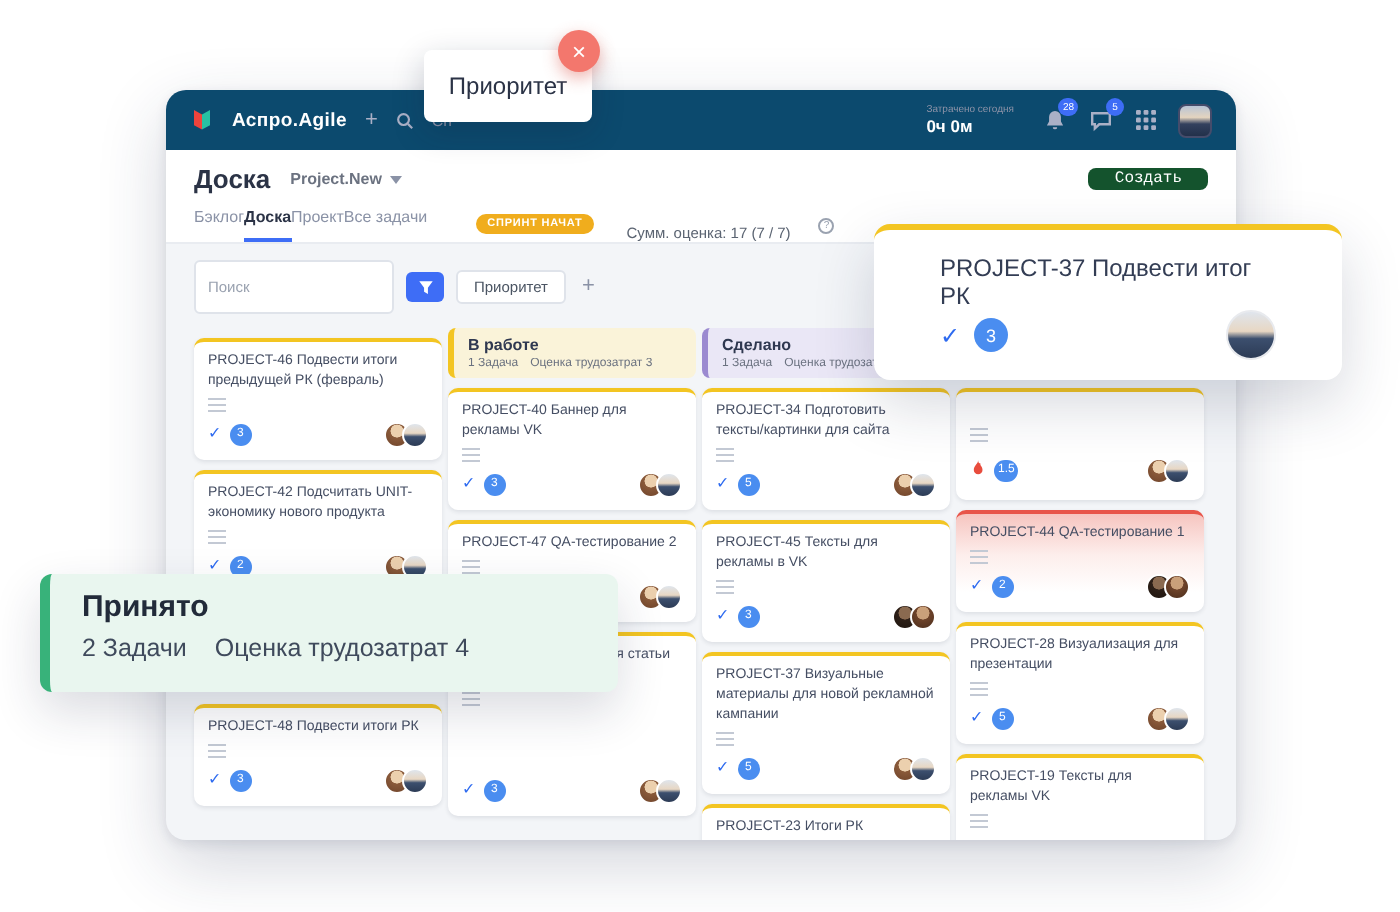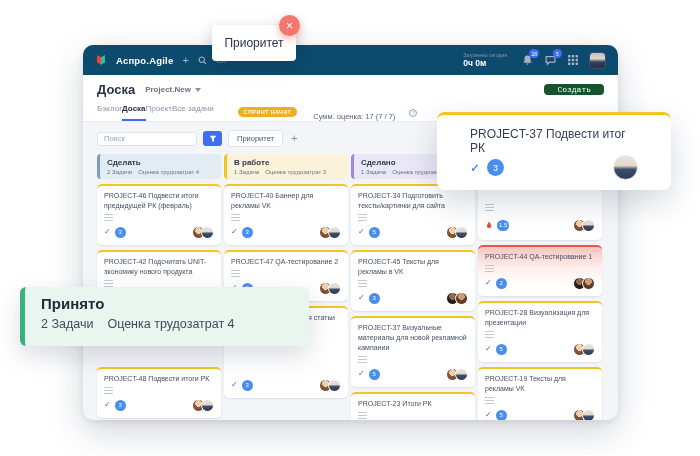--- a/index.html
+++ b/index.html
@@ -40,21 +40,21 @@
   .tab { font-size:8px; color:#8a92a6; padding-bottom:6px; border-bottom:2px solid transparent; cursor:pointer; }
   .tab.active { color:#2b3346; font-weight:bold; border-bottom-color:#3e6df6; }
   .sprint-badge { margin-left:12px; margin-bottom:4px; background:#f0ad1d; color:#fff; font-size:5.5px; font-weight:bold;
     letter-spacing:.4px; padding:2px 6px; border-radius:8px; }
   .summary { font-size:7.5px; color:#5b6472; margin-bottom:0; margin-left:4px; }
   .info-ic { width:8px; height:8px; border:1px solid #9aa2b0; border-radius:50%; color:#9aa2b0; font-size:5px;
     display:inline-flex; align-items:center; justify-content:center; margin-bottom:4px; margin-left:2px; }
 
   
   .filterrow { padding:8px 14px 2px; display:flex; align-items:center; gap:6px; flex:none; }
-  .search-input { width:100px; height:14px; font-size:7.5px; font-family:inherit; border:1px solid #dfe3ea; border-radius:3px;
+  .search-input { width:100px; height:27px; font-size:7.5px; font-family:inherit; border:1px solid #dfe3ea; border-radius:3px;
     padding:0 6px; background:#fff; color:#2b3346; }
   .search-input::placeholder { color:#9aa2b0; }
   .btn-filter { width:19px; height:15px; background:#3e6df6; border:none; border-radius:3px; display:flex; align-items:center; justify-content:center; }
   .chip { background:#fff; border:1px solid #dfe3ea; border-radius:3px; font-size:7.5px; color:#4b5563; padding:3px 8px; }
   .btn-addcol { background:none; border:none; color:#8a92a6; font-size:11px; line-height:1; font-family:inherit; padding:0 2px; }
 
   
   .board { padding:5px 14px 0; display:flex; gap:3px; align-items:flex-start; flex:1; overflow:hidden; }
   .column { width:124px; flex:none; }
   .col-head { border-radius:4px; border-left:3px solid; padding:4px 7px; overflow:hidden; }
@@ -191,27 +191,20 @@
         <svg width="8" height="8" viewBox="0 0 10 10">
             <path fill="#fff" d="M.8.8h8.4L6.2 4.8v4L3.8 7.4v-2.6z"></path>
           </svg>
       </button>
       <span class="chip">Приоритет</span>
       <button class="btn-addcol">+</button>
     </div>
 
     <div class="board" id="board-mount">
         <div class="column">
-          <div class="col-head" style="background: rgb(227, 236, 243); border-left-color: rgb(126, 156, 192);">
-            <div class="col-name">Сделать</div>
-            <div class="col-meta">
-              <span>2 Задачи</span>
-              <span>Оценка трудозатрат 4</span>
-            </div>
-          </div>
           <div class="card">
             <div class="card-title">PROJECT-46 Подвести итоги предыдущей РК (февраль)</div>
             <div class="desc-icon"></div>
             <div class="card-footer">
               <span class="check">✓</span>
               <span class="round-badge">3</span>
               <span class="avatars">
                 <span class="avatar av-w"></span>
                 <span class="avatar av-m"></span>
               </span>

